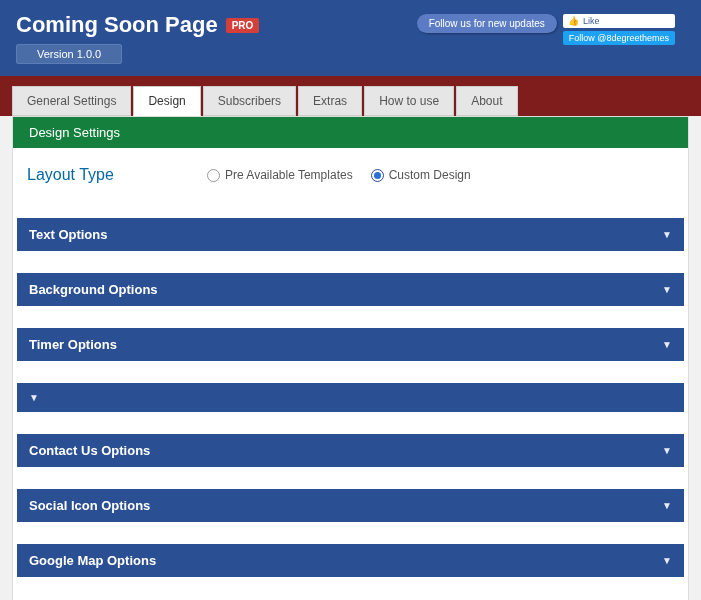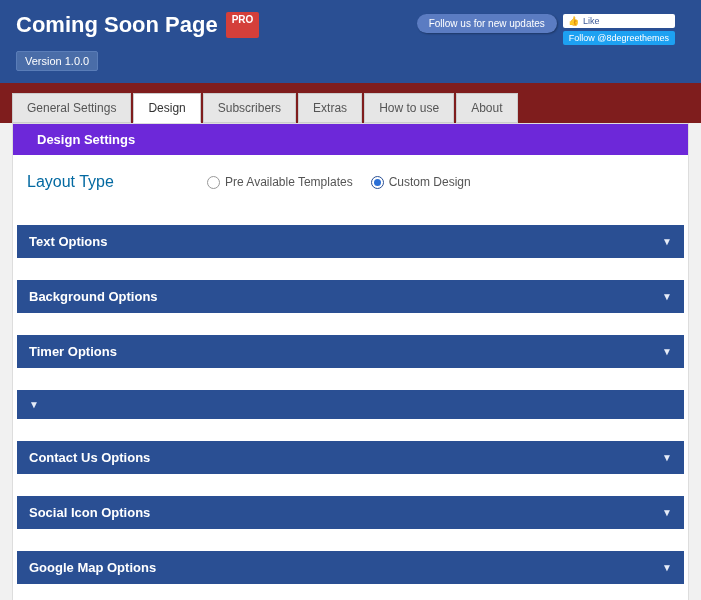--- a/index.html
+++ b/index.html
@@ -1,31 +1,31 @@
 <!DOCTYPE html>
 <html><head>
 <meta charset="utf-8">
 <style>
 *{box-sizing:border-box;margin:0;padding:0}
 body{font-family:Arial,Helvetica,sans-serif;background:#f1f1f1;font-size:13px;color:#333}
 .header{background:#2a4f93;color:#fff;padding:12px 16px;position:relative}
-.title-row{display:flex;gap:8px}
+.title-row{display:flex;align-items:center;gap:8px}
 .page-title{font-size:22px;font-weight:bold}
 .pro-badge{background:#d43f3a;color:#fff;font-size:10px;font-weight:bold;padding:2px 6px;border-radius:2px}
 .byline{font-size:11px;margin-top:6px;color:#d6e0f3}
-.version-badge{display:inline-block;background:#4a6da8;border:1px solid #5a7db8;color:#fff;font-size:11px;padding:3px 8px;margin-top:13px;border-radius:2px}
+.version-badge{display:inline-block;background:#4a6da8;border:1px solid #5a7db8;color:#fff;font-size:11px;padding:3px 20px;margin-top:6px;border-radius:2px}
 .social-widgets{position:absolute;right:26px;top:14px;display:flex;flex-direction:column;gap:4px;align-items:flex-start}
 .follow-pill{background:#5b7cc2;color:#fff;font-size:10px;padding:4px 12px;border-radius:10px;box-shadow:1px 1px 2px rgba(0,0,0,.3)}
 .fb-like{background:#fff;color:#3b5998;font-size:9px;padding:2px 6px;border-radius:2px;display:flex;align-items:center;gap:3px}
 .tw-follow{background:#1da1f2;color:#fff;font-size:9px;padding:2px 6px;border-radius:2px}
 .tab-row{background:#7f1d1d;padding:10px 12px 0;display:flex;gap:0}
 .tab{background:#e6e6e6;border:1px solid #ccc;padding:7px 14px;font-size:12px;color:#555;cursor:pointer;margin-right:2px}
 .tab.active{background:#fff;border-bottom:1px solid #fff;color:#333;font-weight:500}
 .panel{background:#fff;margin:0 12px 12px;border:1px solid #ddd;padding:0 0 14px}
-.section-header{background:#6d28d9;color:#fff;font-weight:bold;padding:8px 24px;font-size:13px;margin-bottom:14px}
+.section-header{background:#15803d;color:#fff;font-weight:normal;padding:8px 16px;font-size:13px;margin-bottom:14px}
 .field-row{display:flex;align-items:center;padding:4px 14px 18px}
 .field-label{width:180px;font-size:16px;color:#0369a1}
 .radio-group{display:flex;gap:18px;align-items:center}
 .radio-opt{display:flex;align-items:flex-end;gap:5px;font-size:12px;color:#555}
 .radio-dot{width:13px;height:13px;border:1px solid #999;border-radius:50%;display:flex;align-items:center;justify-content:center;background:#fff}
 .radio-dot.selected{border-color:#2a4f93}
 .radio-dot.selected::after{content:"";width:7px;height:7px;background:#2a6fd6;border-radius:50%}
 .accordion{background:#2a4f93;color:#fff;padding:9px 12px;margin:0 0 22px;font-size:13px;font-weight:bold;display:flex;justify-content:space-between;align-items:center;cursor:pointer}
 .accordion:last-of-type{margin-bottom:22px}
 .acc-wrapper{padding:16px 4px}

